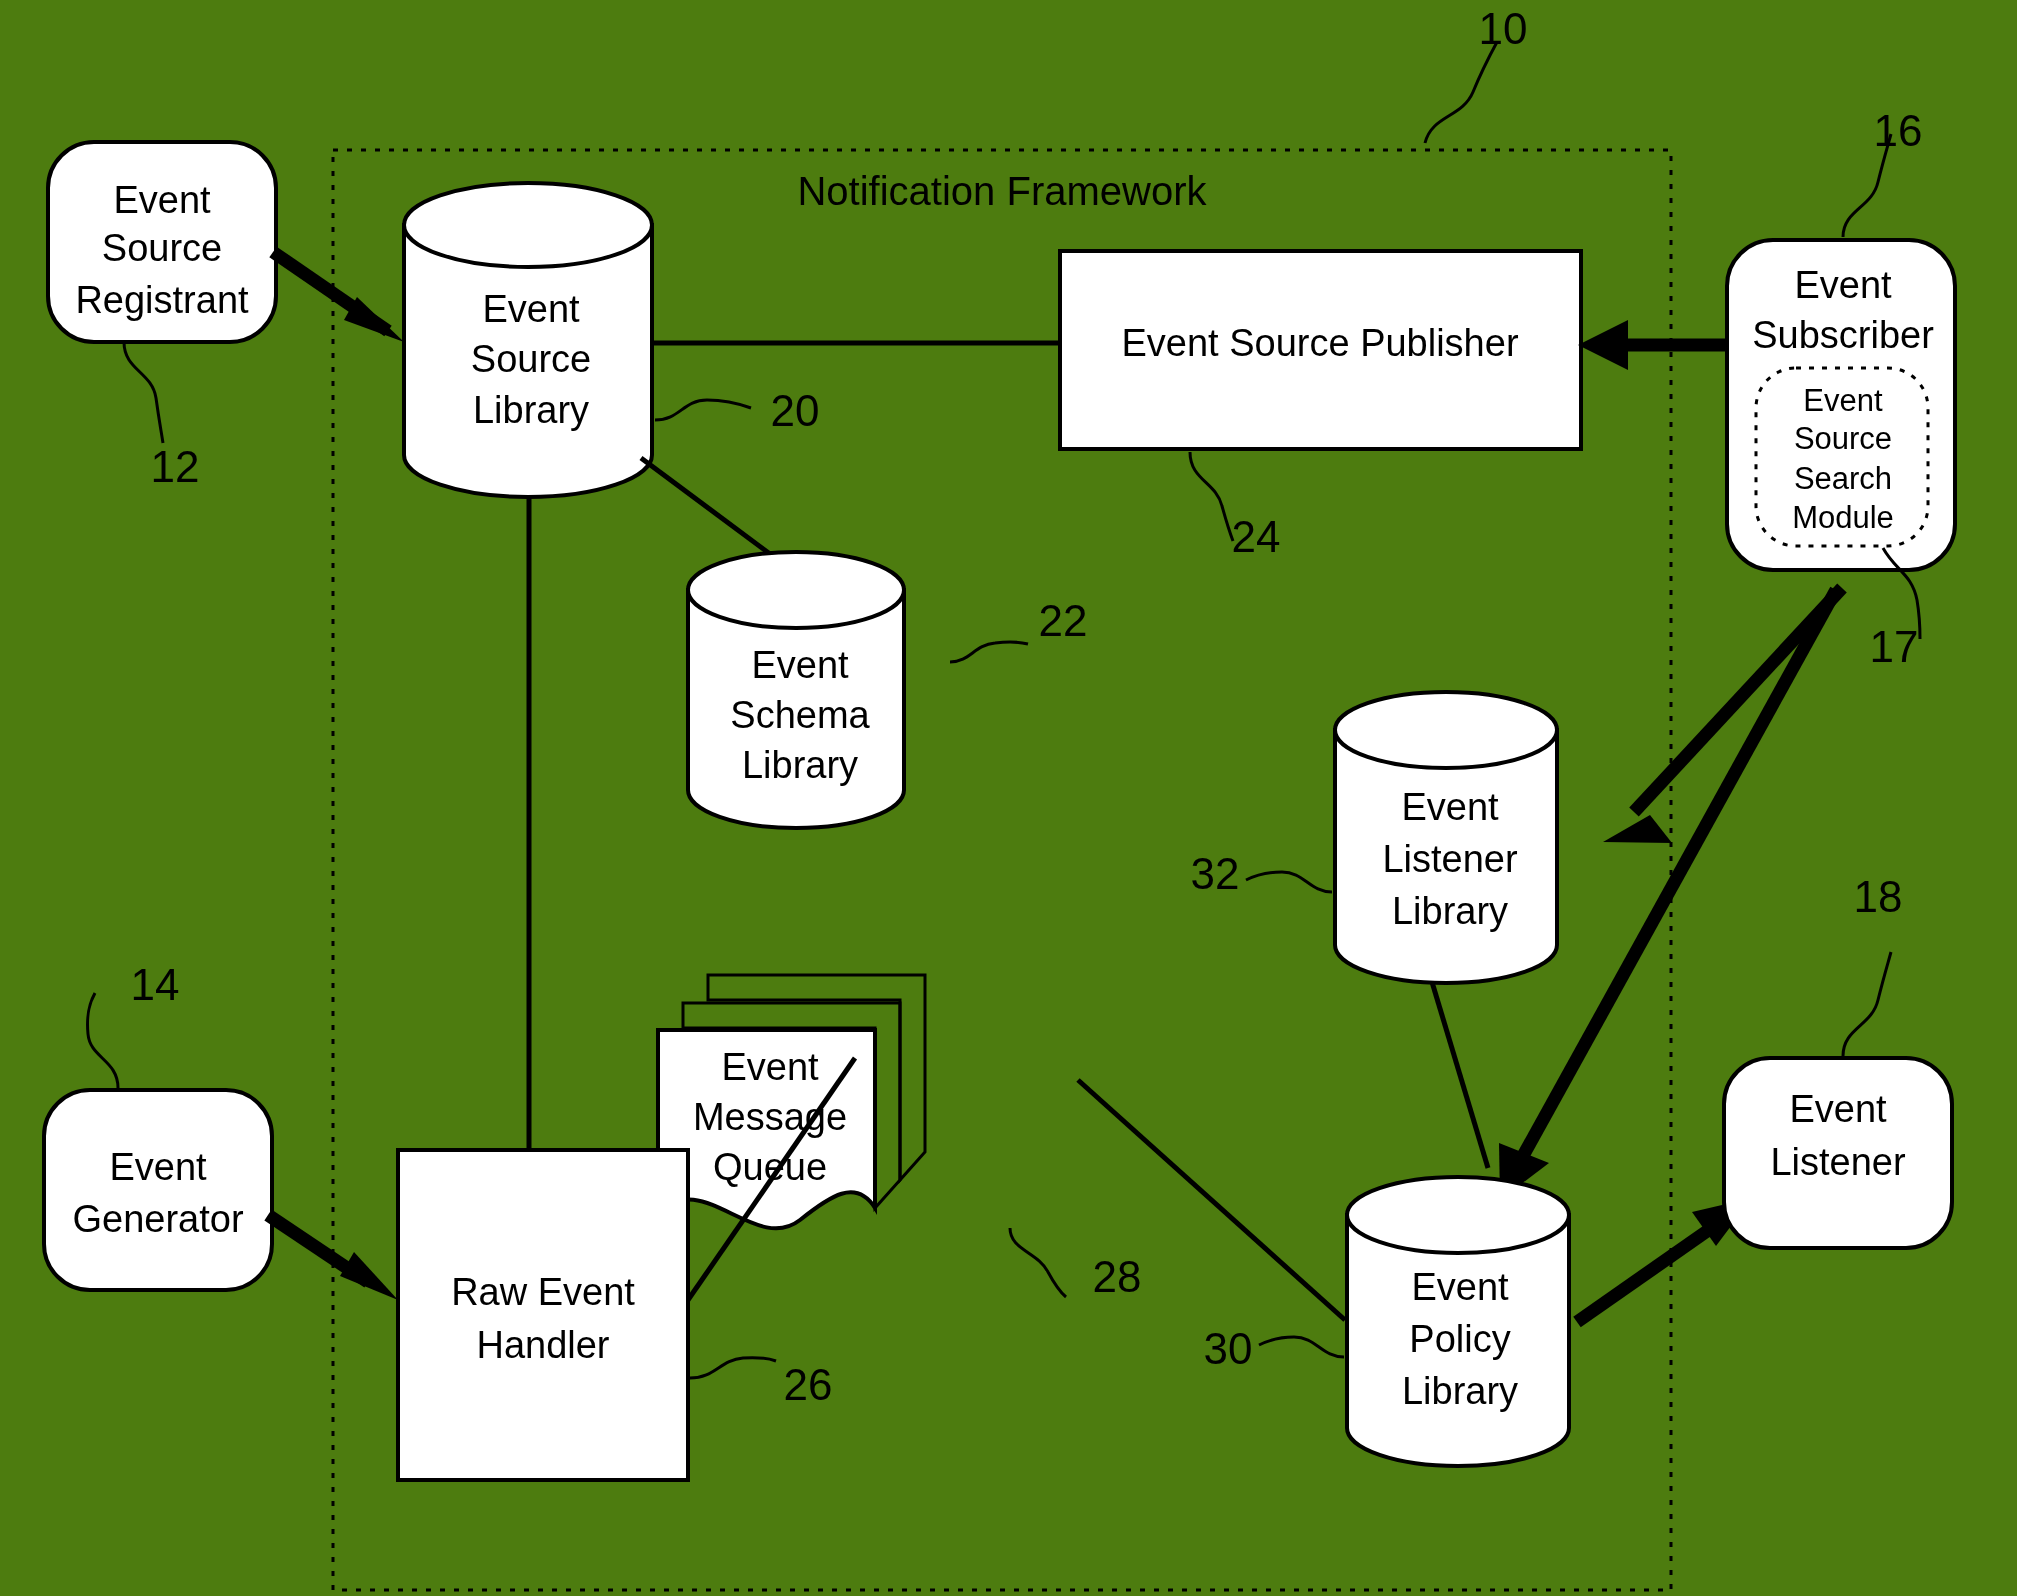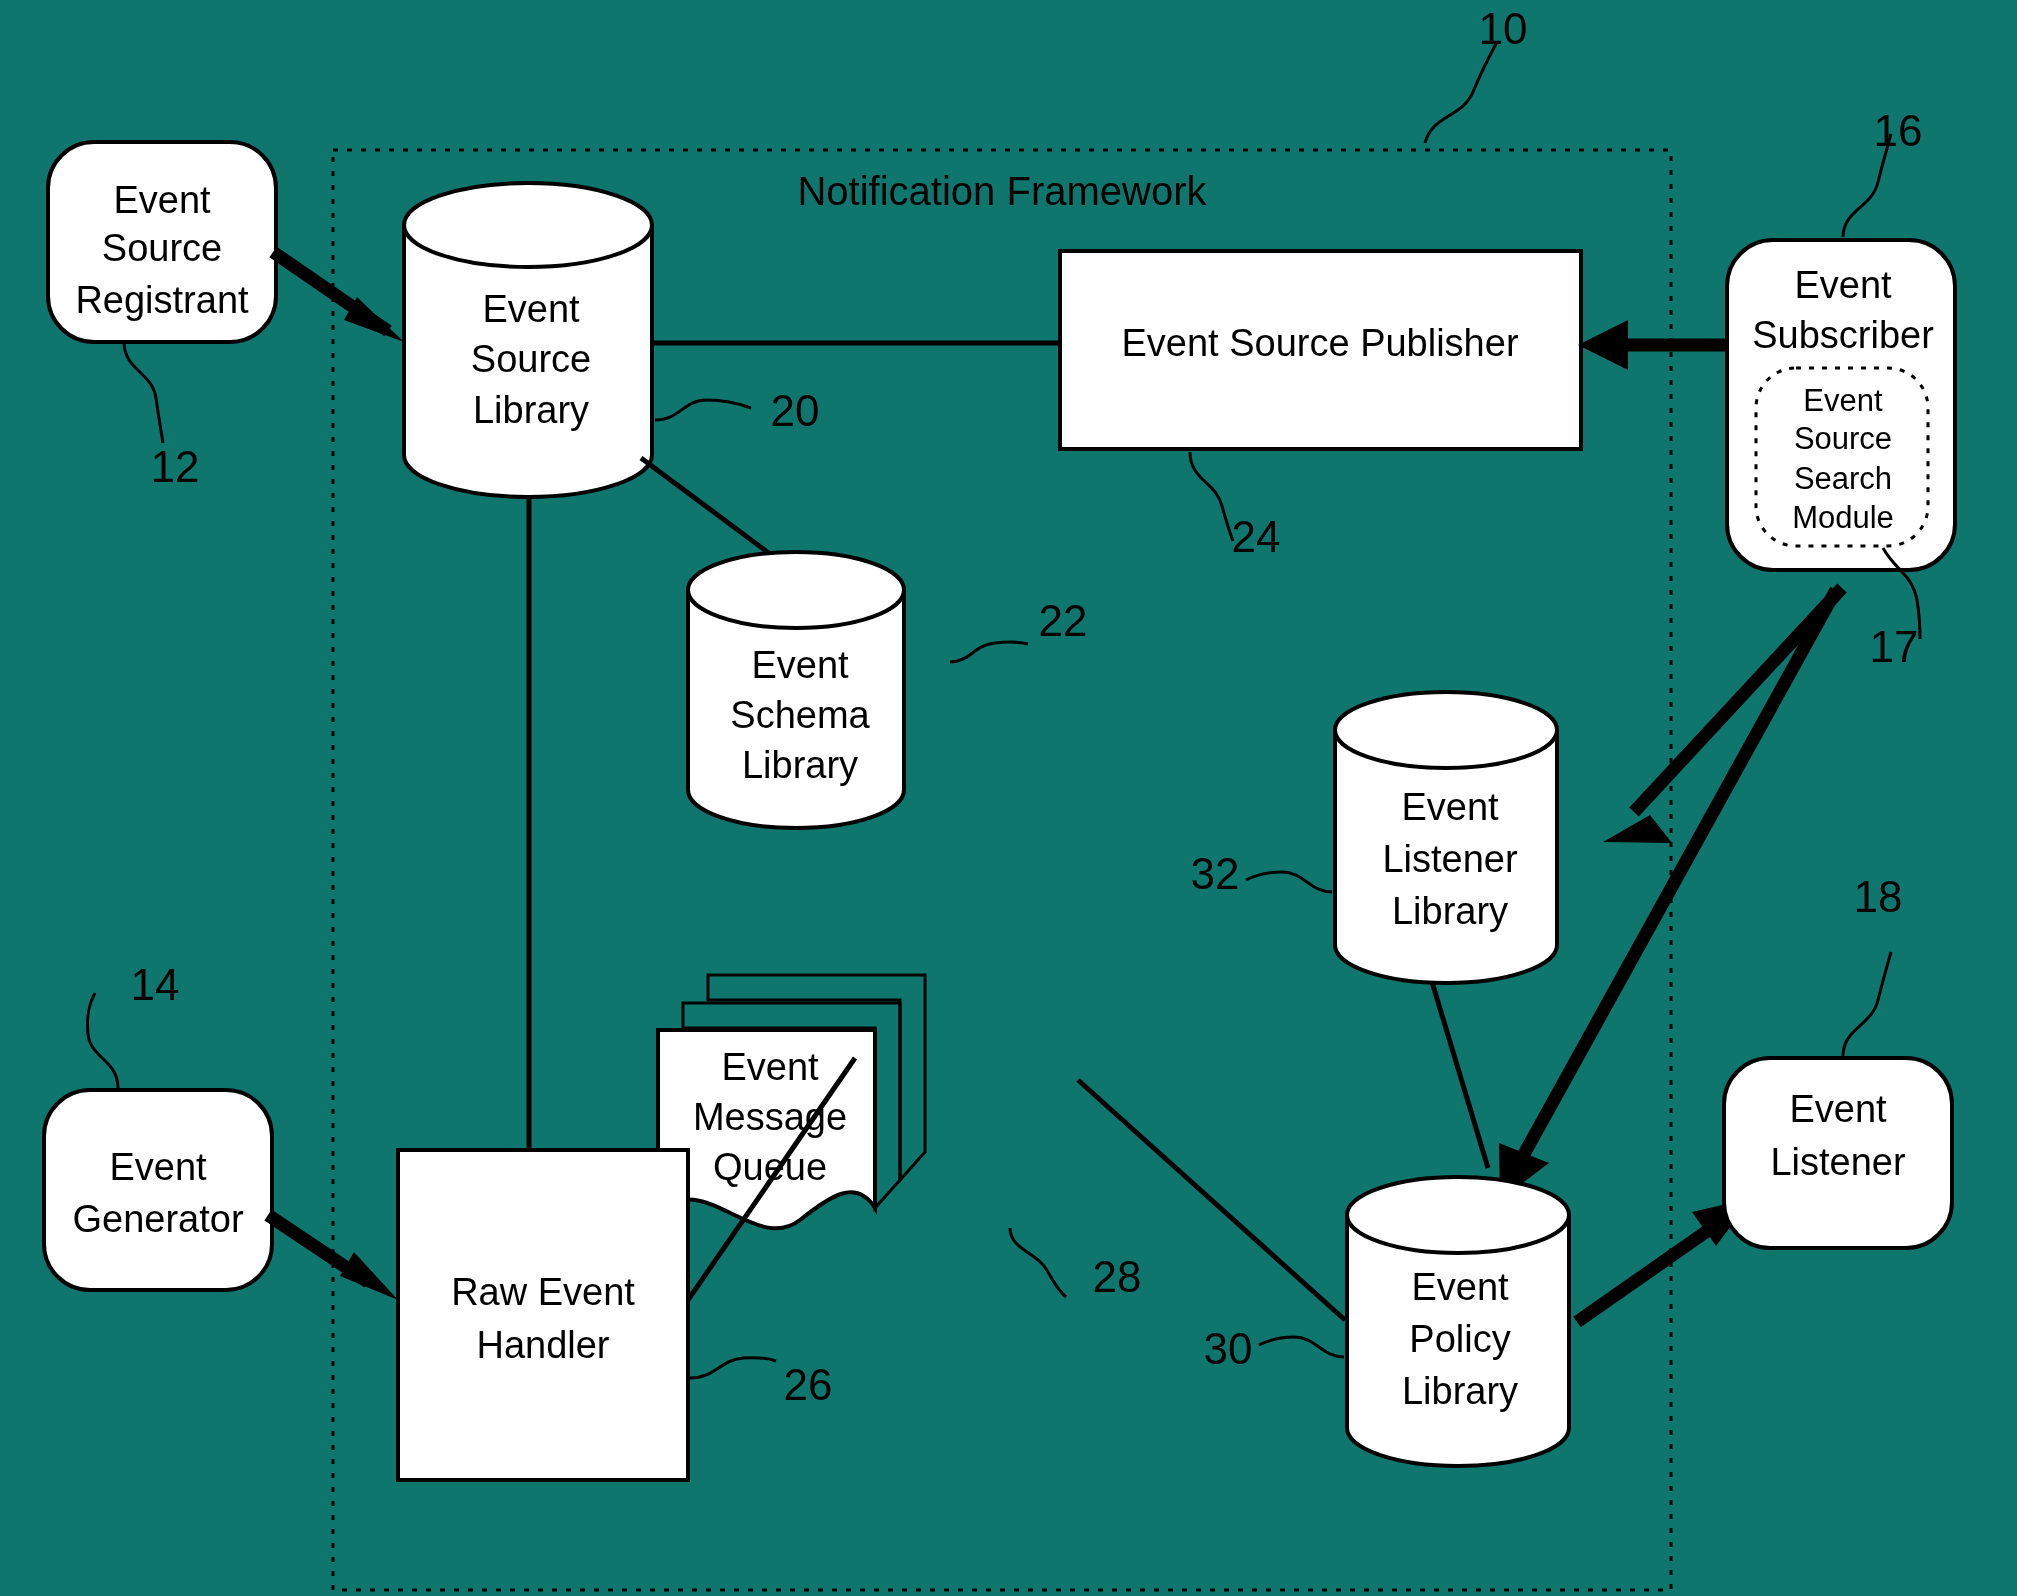--- a/index.html
+++ b/index.html
@@ -9,21 +9,21 @@
     background: #ffffff;
   }
   body {
     font-family: "Liberation Sans", sans-serif;
     color: #000000;
   }
   #figure-root {
     position: relative;
     width: 2017px;
     height: 1596px;
-    background: #0f766e;
+    background: #4d7c0f;
     overflow: hidden;
   }
   #figure-svg {
     position: absolute;
     left: 0;
     top: 0;
     width: 2017px;
     height: 1596px;
   }
   .node-label {

